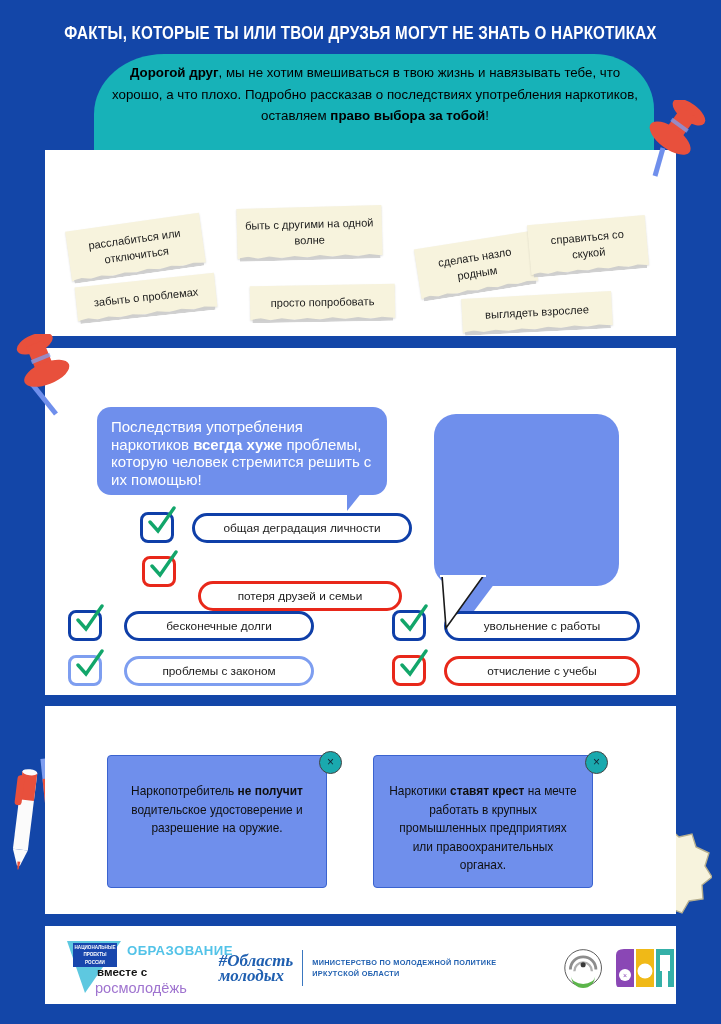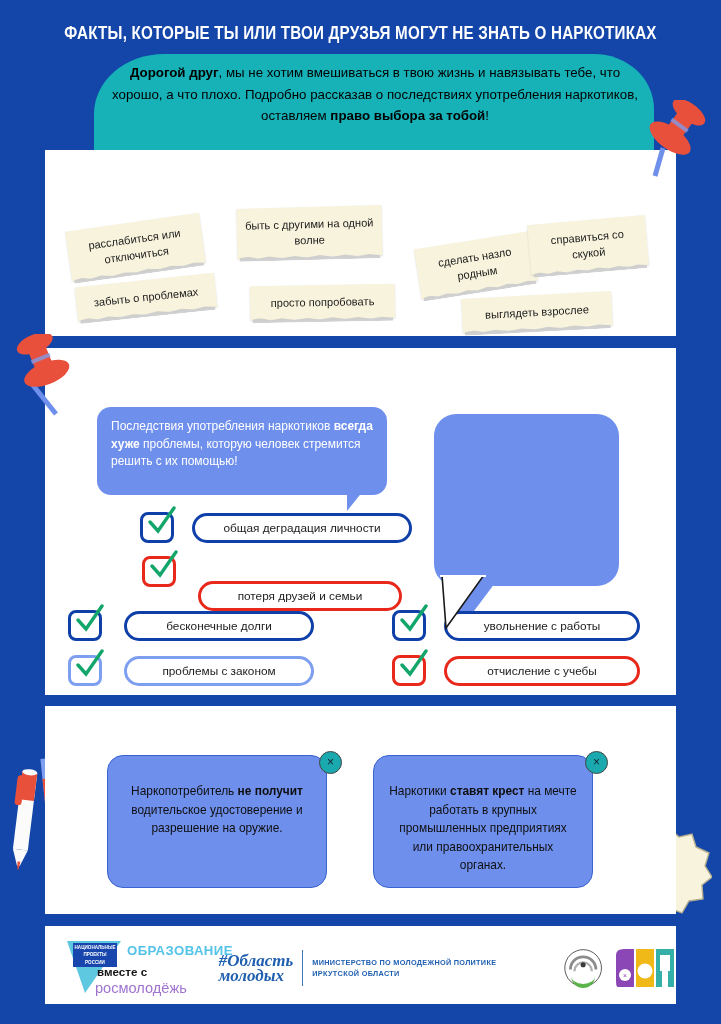--- a/index.html
+++ b/index.html
@@ -110,21 +110,21 @@
   #pin2 { left: 12px;  top: 334px; }
 
   
   .bubble-blue {
     position: absolute;
     left: 97px; top: 407px;
     width: 290px; height: 88px;
     background: #6f8fec;
     border-radius: 14px;
     color: #ffffff;
-    font-size: 12px;
+    font-size: 15px;
     line-height: 17.5px;
     padding: 11px 14px 0 14px;
     z-index: 6;
   }
   .bubble-blue b { font-weight: bold; }
   .bubble-blue::after {
     content: "";
     position: absolute;
     left: 250px; top: 84px;
     border-left: 16px solid #6f8fec;
@@ -215,21 +215,21 @@
   #ci5 .chk-pill { left: 56px; top: 1px; width: 190px; }
   #ci6 { left: 392px; top: 655px; }
   #ci6 .chk-pill { left: 52px; top: 1px; width: 196px; }
 
   
   .info-box {
     position: absolute;
     width: 220px; height: 133px;
     background: #6f8fec;
     border: 1.4px solid #3a63cf;
-    border-radius: 16px;
+    border-radius: 4px;
     color: #0f0f0f;
     font-size: 11.9px;
     line-height: 18.5px;
     text-align: center;
     padding: 26px 14px 0 14px;
     z-index: 6;
   }
   .info-box b { font-weight: bold; }
   #box1 { left: 107px; top: 755px; }
   #box2 { left: 373px; top: 755px; }

